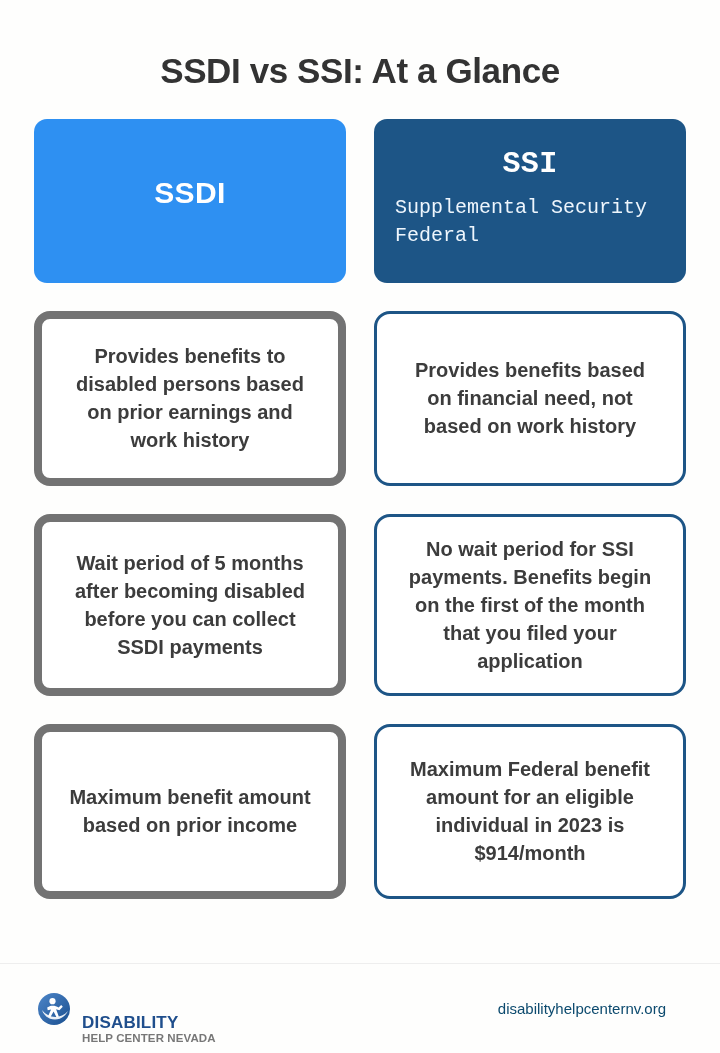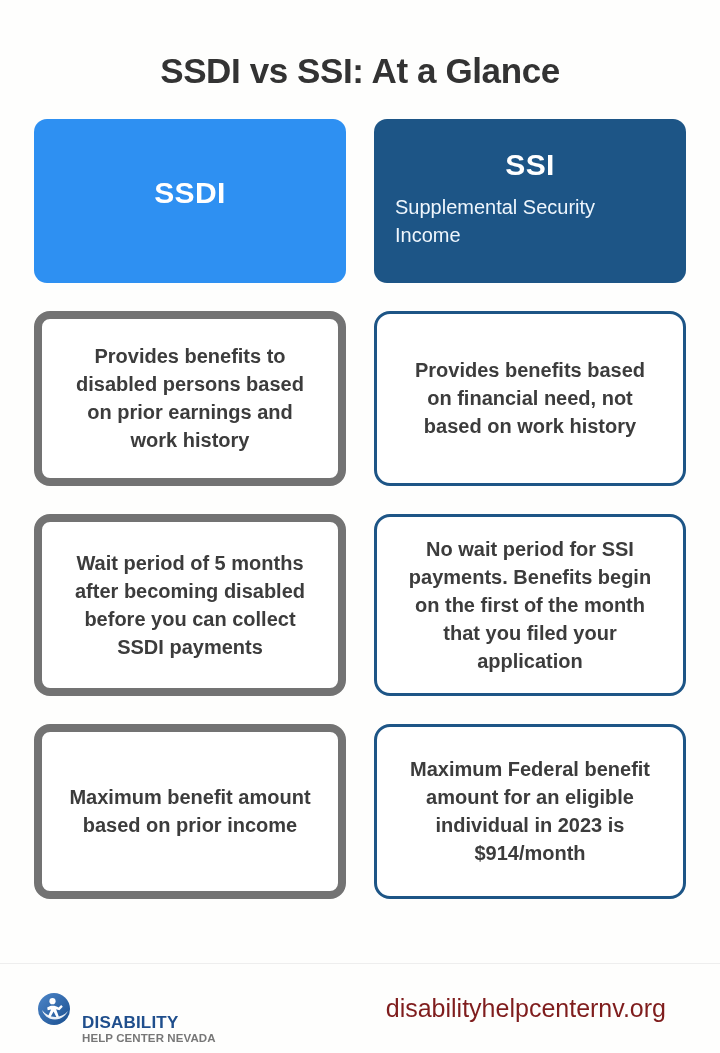--- a/index.html
+++ b/index.html
@@ -54,21 +54,21 @@
     border-radius: 13px;
     height: 164px;
     box-sizing: border-box;
     display: flex;
     flex-direction: column;
     align-items: center;
     justify-content: center;
     padding: 6px 16px 10px;
   }
   .hdr.ssdi { background: #2e90f2; }
-  .hdr.ssi  { background: #1d5586; }
+  .hdr.ssi  { background: #1d5586; font-family: Liberation Mono, monospace; }
   .hdr-abbr {
     color: #ffffff;
     font-size: 30px;
     font-weight: bold;
     letter-spacing: 0.4px;
     line-height: 1.1;
     margin-bottom: 13px;
   }
   .hdr-full {
     color: #eef6fd;
@@ -140,42 +140,42 @@
   }
   .brand-line2 {
     font-size: 11.5px;
     font-weight: bold;
     color: #777777;
     letter-spacing: 0.1px;
     margin-top: 2px;
   }
   .footer-url {
     margin-left: auto;
-    font-size: 25px;
-    color: #7f1d1d;
+    font-size: 15px;
+    color: #0c4a6e;
     padding-right: 20px;
   }
 </style>
 </head>
 <body>
 
 <div class="page">
 
   <div class="title-wrap">
     <h1 class="page-title">SSDI vs SSI: At a Glance</h1>
   </div>
 
   <div class="grid">
 
     <div class="hdr ssdi">
       <div class="hdr-abbr">SSDI</div>
     </div>
     <div class="hdr ssi">
       <div class="hdr-abbr">SSI</div>
-      <div class="hdr-full">Supplemental Security Income</div>
+      <div class="hdr-full">Supplemental Security Federal</div>
     </div>
 
     <div class="card ssdi r1">
       <div class="card-text">Provides benefits to disabled persons based on prior earnings and work history</div>
     </div>
     <div class="card ssi r1">
       <div class="card-text">Provides benefits based on financial need, not based on work history</div>
     </div>
 
     <div class="card ssdi r2">

